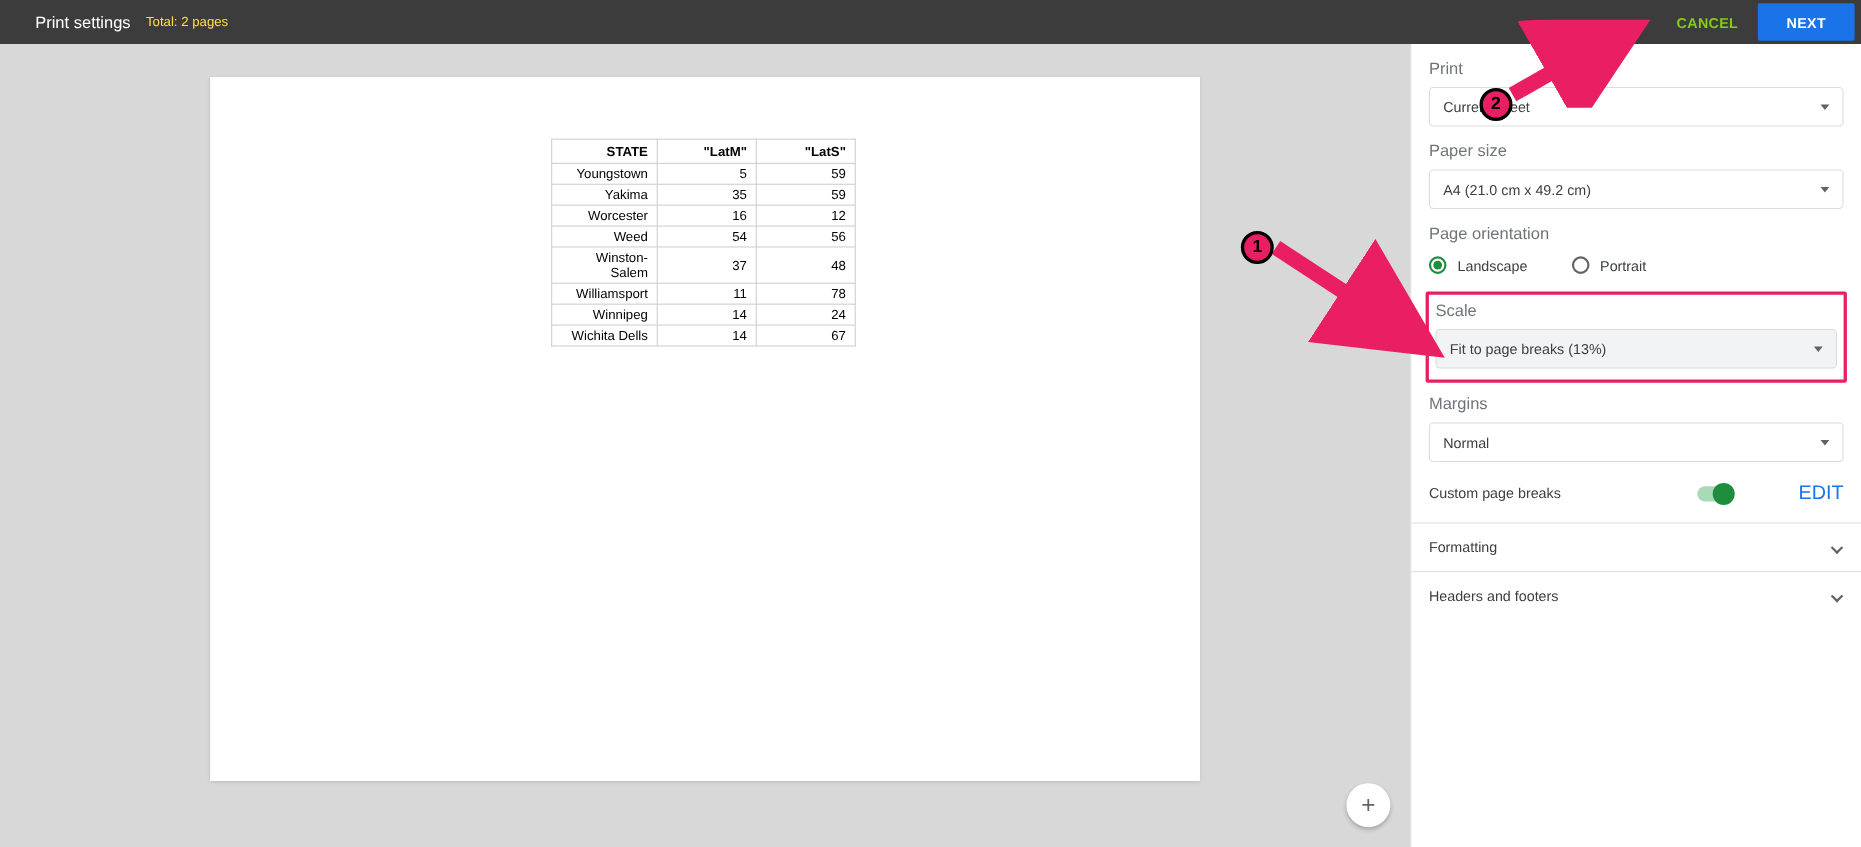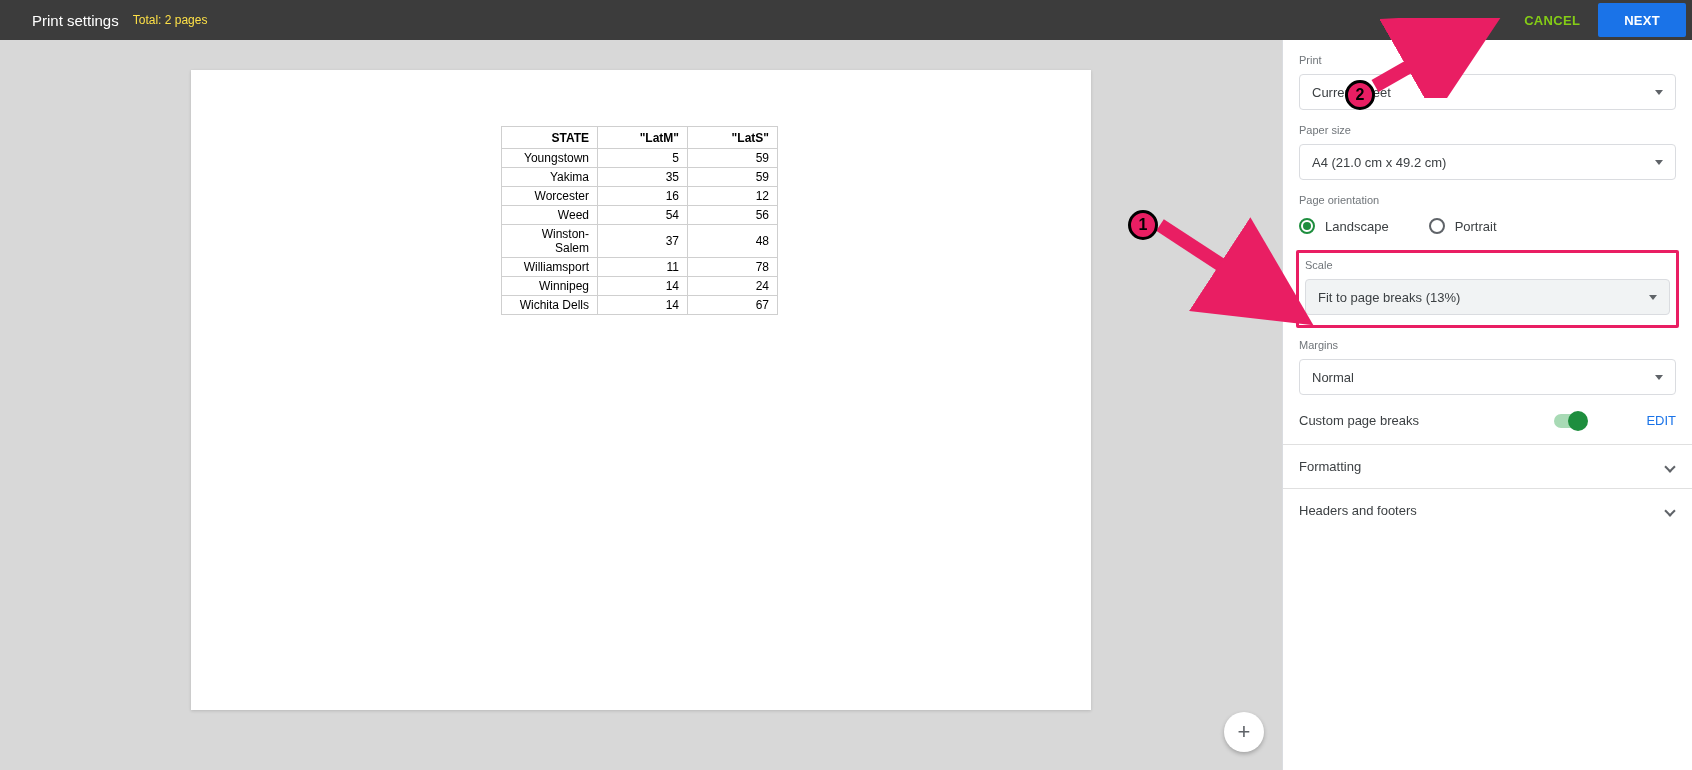--- a/index.html
+++ b/index.html
@@ -92,21 +92,21 @@
     border-left: 1px solid #dadce0;
     font-size: 13px;
     color: #3c4043;
     z-index: 10;
   }
   .section {
     padding: 14px 16px 0 16px;
     position: relative;
   }
   .section-label {
-    font-size: 11px; color: #70757a;
+    font-size: 15px; color: #70757a;
     margin-bottom: 8px;
   }
   .dropdown {
     border: 1px solid #dadce0; border-radius: 4px;
     height: 36px; display: flex; align-items: center;
     padding: 0 12px; justify-content: space-between;
     background: #fff; cursor: pointer;
   }
   .dropdown.shaded { background: #f1f3f4; }
   .caret {
@@ -141,21 +141,21 @@
   }
   .toggle {
     width: 32px; height: 14px; border-radius: 7px;
     background: #a8dab5; position: relative; margin-left: auto;
   }
   .toggle::after {
     content: ""; position: absolute; right: -2px; top: -3px;
     width: 20px; height: 20px; border-radius: 50%; background: #1e8e3e;
   }
   .edit-link {
-    color: #1a73e8; font-weight: 500; font-size: 13px;
+    color: #1a73e8; font-weight: 500; font-size: 18px;
     margin-left: 60px; cursor: pointer;
   }
   .expander {
     border-top: 1px solid #e0e0e0;
     padding: 14px 16px;
     display: flex; justify-content: space-between; align-items: center;
     cursor: pointer;
   }
   .chev {
     width: 8px; height: 8px;

